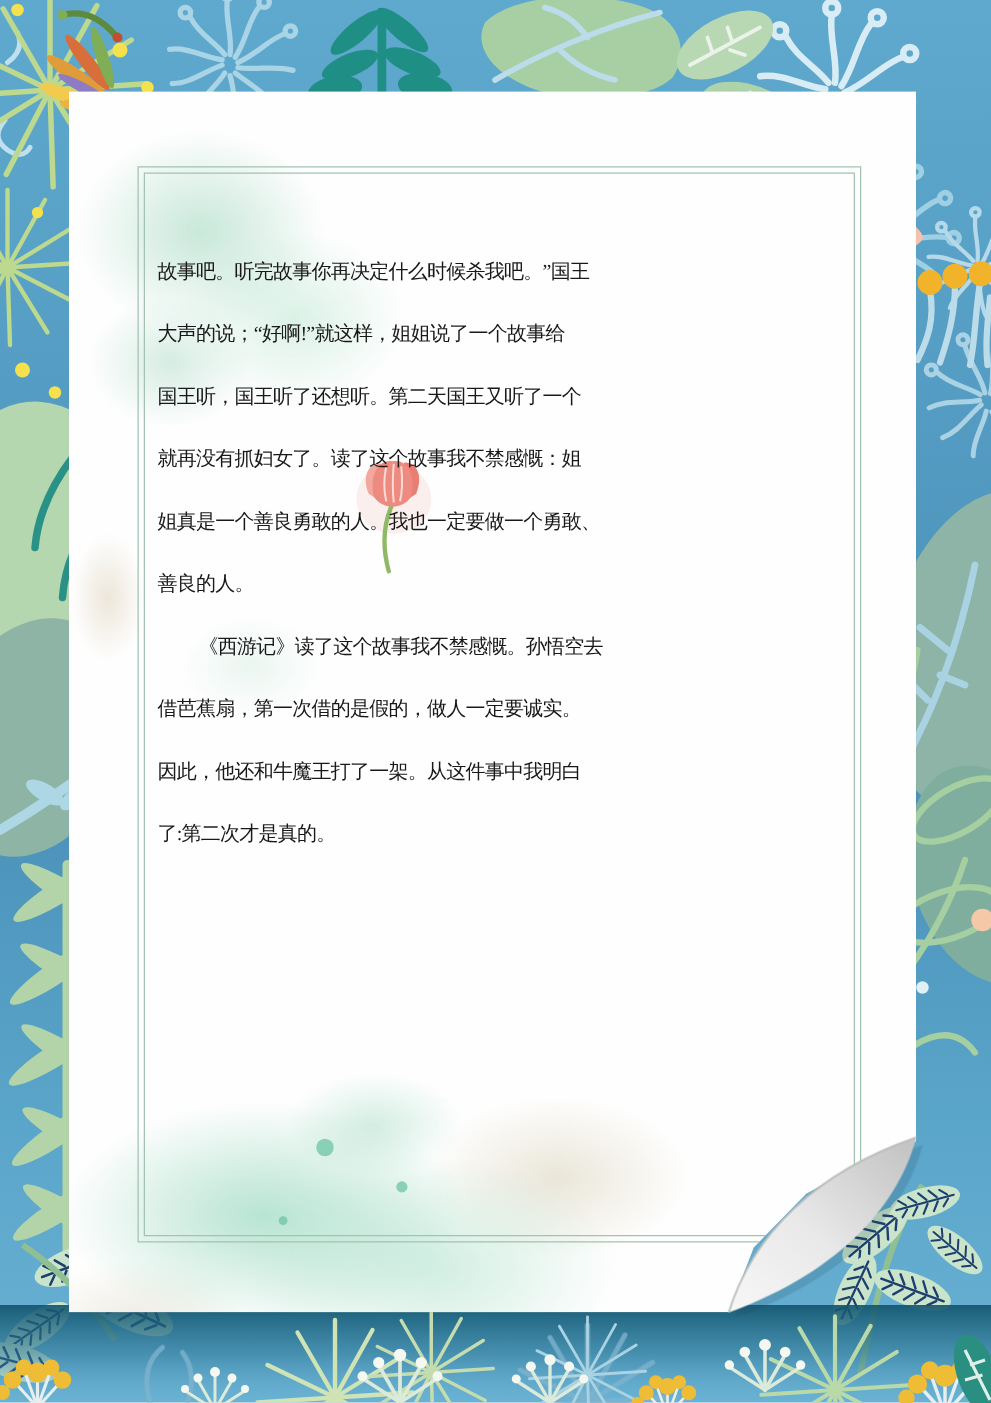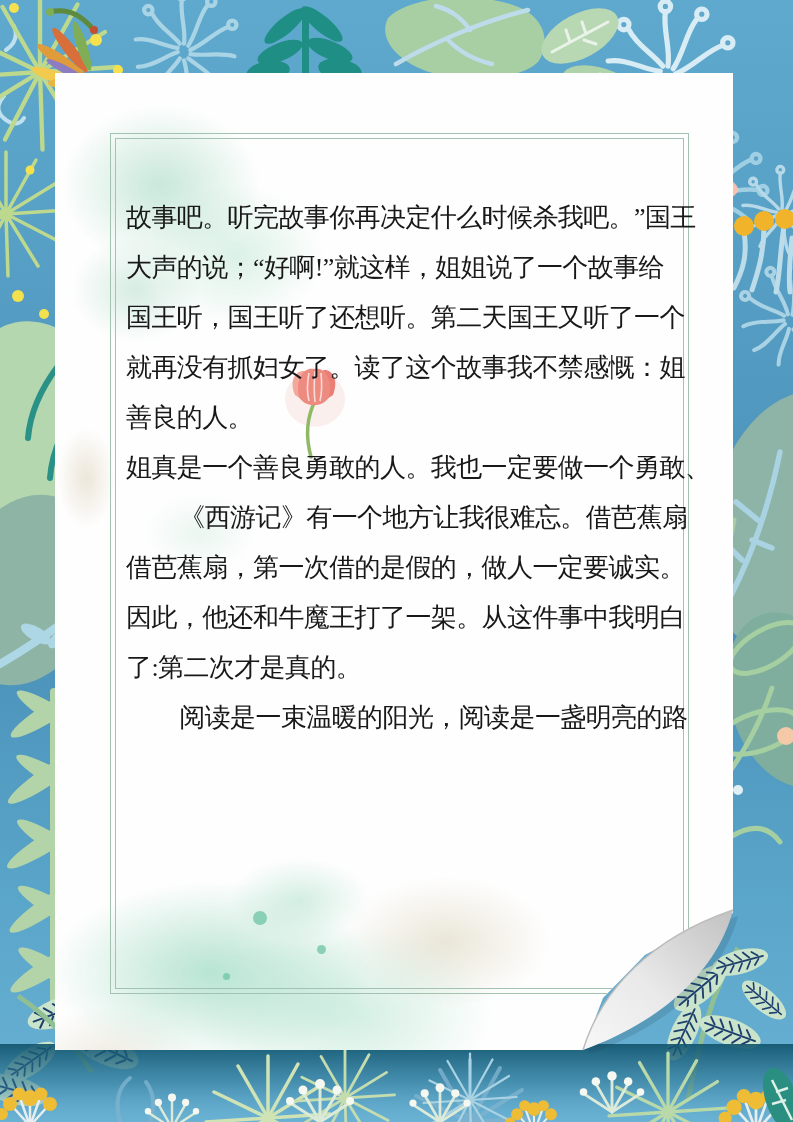--- a/index.html
+++ b/index.html
@@ -39,21 +39,21 @@
       radial-gradient(ellipse 22% 26% at 16% 78%,rgba(205,198,168,.35),rgba(205,198,168,0) 70%),
       radial-gradient(ellipse 18% 20% at 50% 24%,rgba(150,215,188,.40),rgba(150,215,188,0) 70%);}
   .wc-dot{position:absolute;border-radius:50%;background:#6cc4a4;opacity:.75;}
   .frame-outer{
     position:absolute;left:55px;top:60px;width:579px;height:861px;
     border:1.6px solid var(--frame);
   }
   .frame-inner{position:absolute;inset:4px;border:1px solid var(--frame);}
   .essay{
     position:absolute;left:71px;top:120px;width:560px;z-index:5;
-    font-size:26px;letter-spacing:-.6px;line-height:50px;color:var(--ink);
+    font-size:16px;letter-spacing:-.6px;line-height:50px;color:var(--ink);
   }
   .t-line{white-space:nowrap;height:50px;}
   .t-line.indent{text-indent:2.05em;}
   .tulip{position:absolute;left:226px;top:292px;z-index:4;}
   .curl{position:absolute;left:570px;top:898px;z-index:6;}
 </style>
 </head>
 <body>
 
 <svg class="bg" width="793" height="1122" viewBox="0 0 793 1122">
@@ -354,27 +354,26 @@
       <path d="M40,8 C41,18 41,28 39,36"></path>
     </g>
   </svg>
 
   <div class="essay">
 
   <div class="t-line">故事吧。听完故事你再决定什么时候杀我吧。”国王</div>
       <div class="t-line">大声的说；“好啊!”就这样，姐姐说了一个故事给</div>
       <div class="t-line">国王听，国王听了还想听。第二天国王又听了一个</div>
       <div class="t-line">就再没有抓妇女了。读了这个故事我不禁感慨：姐</div>
+      <div class="t-line">姐真是一个善良勇敢的人。我也一定要做一个勇敢、</div>
       <div class="t-line">善良的人。</div>
-      <div class="t-line">姐真是一个善良勇敢的人。我也一定要做一个勇敢、</div>
-      <div class="t-line indent">《西游记》有一个地方让我很难忘。借芭蕉扇</div>
+      <div class="t-line indent">《西游记》读了这个故事我不禁感慨。孙悟空去</div>
       <div class="t-line">借芭蕉扇，第一次借的是假的，做人一定要诚实。</div>
       <div class="t-line">因此，他还和牛魔王打了一架。从这件事中我明白</div>
       <div class="t-line">了:第二次才是真的。</div>
-      <div class="t-line indent">阅读是一束温暖的阳光，阅读是一盏明亮的路</div>
     </div>
 </div>
 
 <svg class="curl" width="175" height="160" viewBox="0 0 175 160">
   <defs>
     <linearGradient id="curlGrad" x1="0" y1="1" x2="1" y2="0">
       <stop offset="0" stop-color="#f7f7f7"></stop>
       <stop offset=".45" stop-color="#e9e9e9"></stop>
       <stop offset=".8" stop-color="#cfcfcf"></stop>
       <stop offset="1" stop-color="#c2c2c2"></stop>

